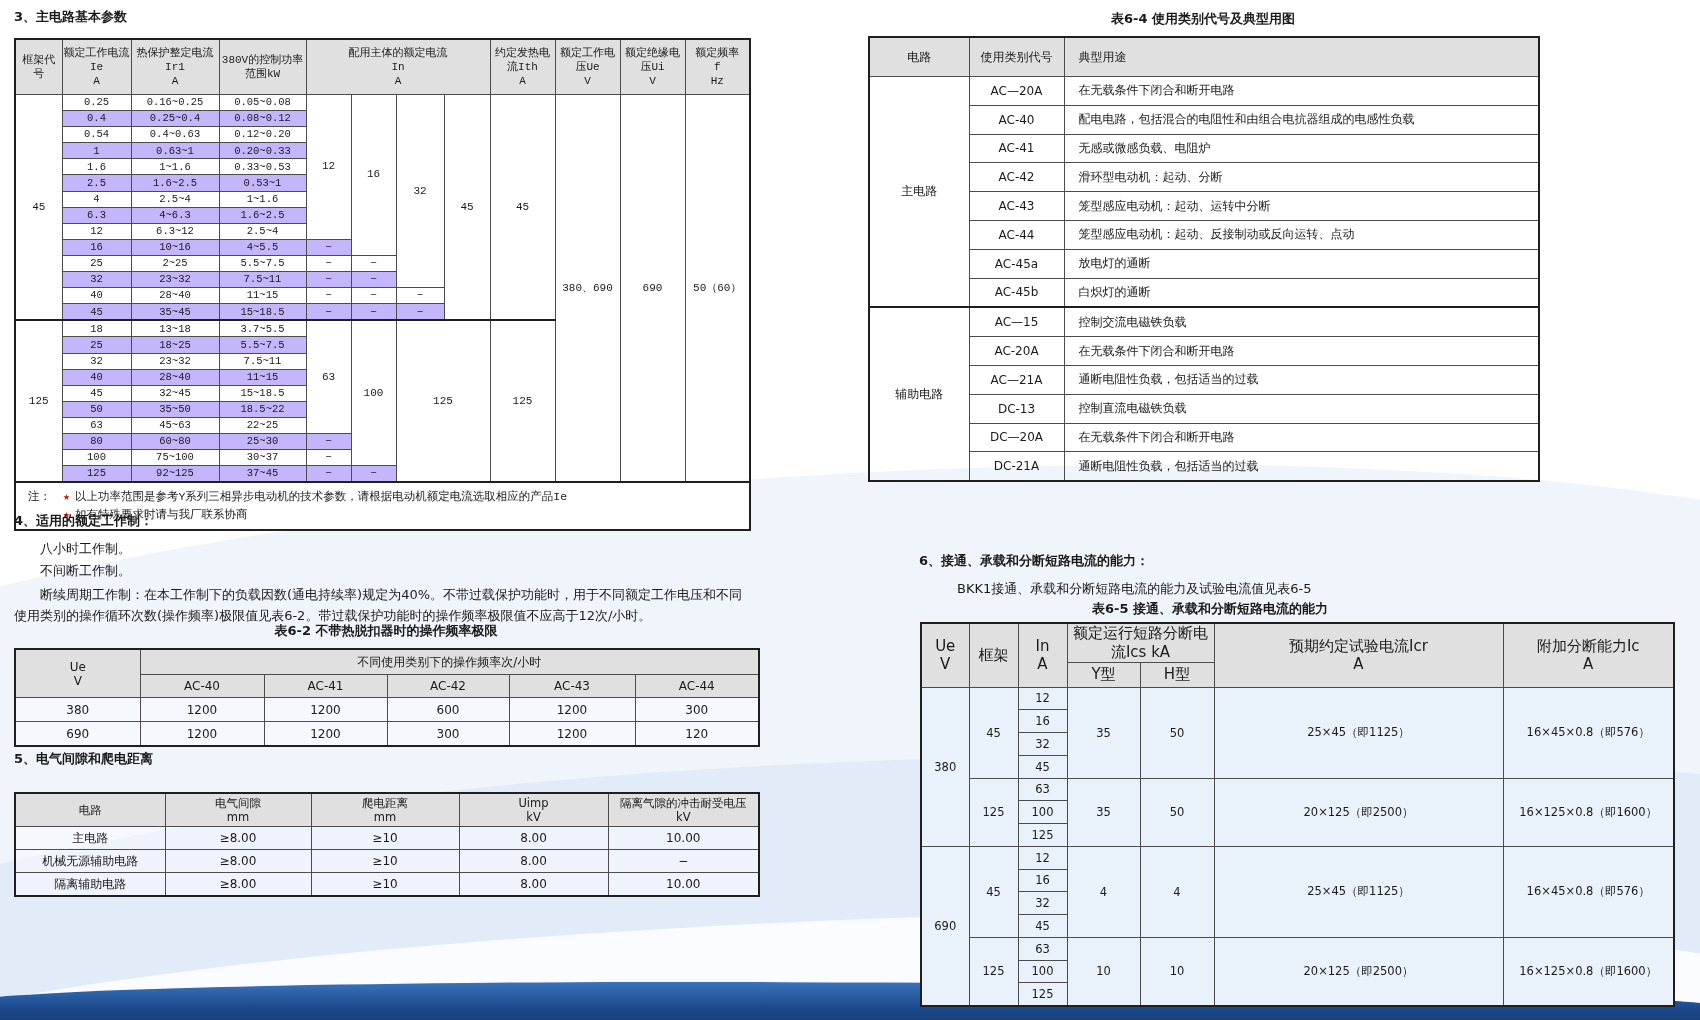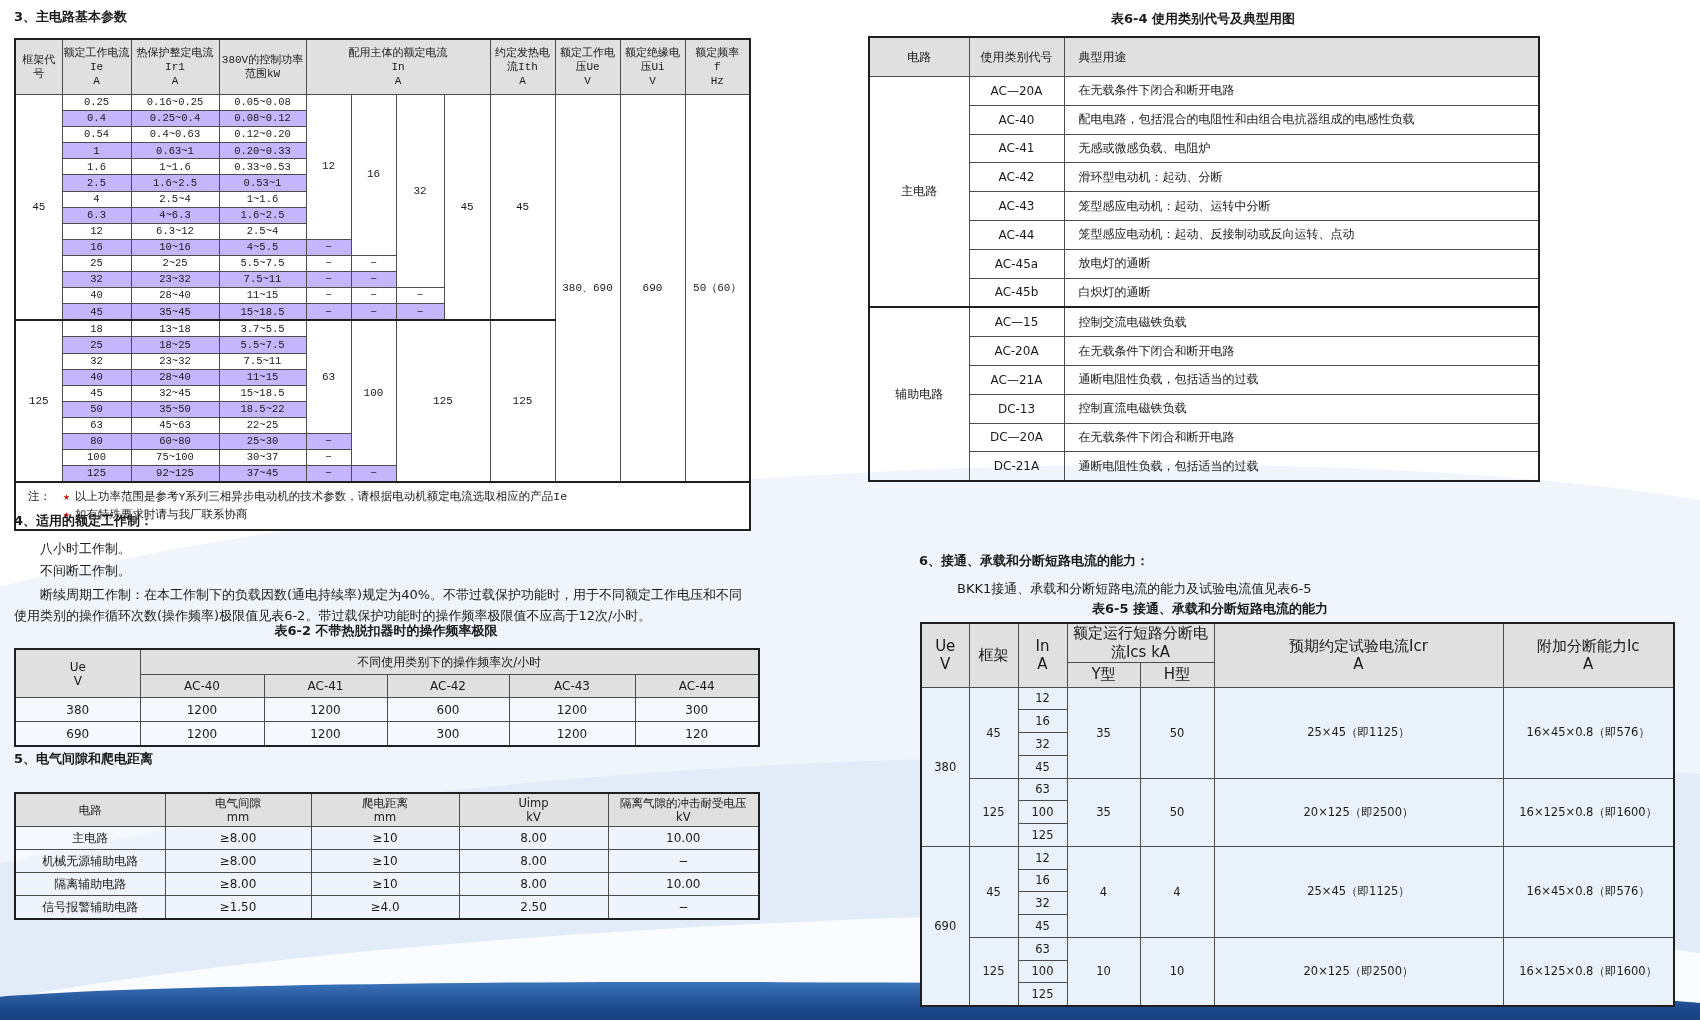--- a/index.html
+++ b/index.html
@@ -410,27 +410,20 @@
           <td>8.00</td>
           <td>−</td>
         </tr>
         <tr>
           <td>隔离辅助电路</td>
           <td>≥8.00</td>
           <td>≥10</td>
           <td>8.00</td>
           <td>10.00</td>
         </tr>
-        <tr>
-          <td>信号报警辅助电路</td>
-          <td>≥1.50</td>
-          <td>≥4.0</td>
-          <td>2.50</td>
-          <td>−</td>
-        </tr>
       </tbody>
     </table>
 
   <div class="tbl-title" id="t64t">表6-4 使用类别代号及典型用图</div>
   <table class="grid" id="t64">
       <colgroup>
         <col style="width: 100px;">
         <col style="width: 95px;">
         <col style="width: 475px;">
       </colgroup>

